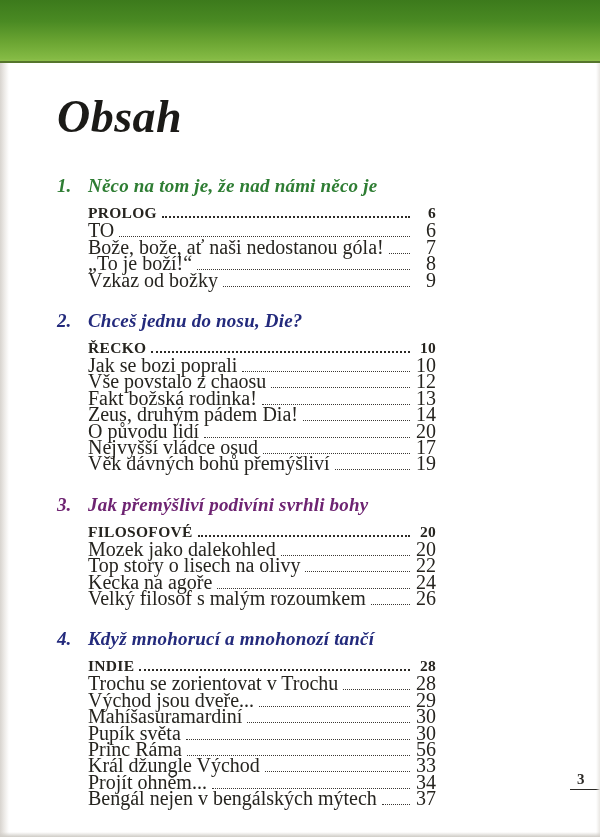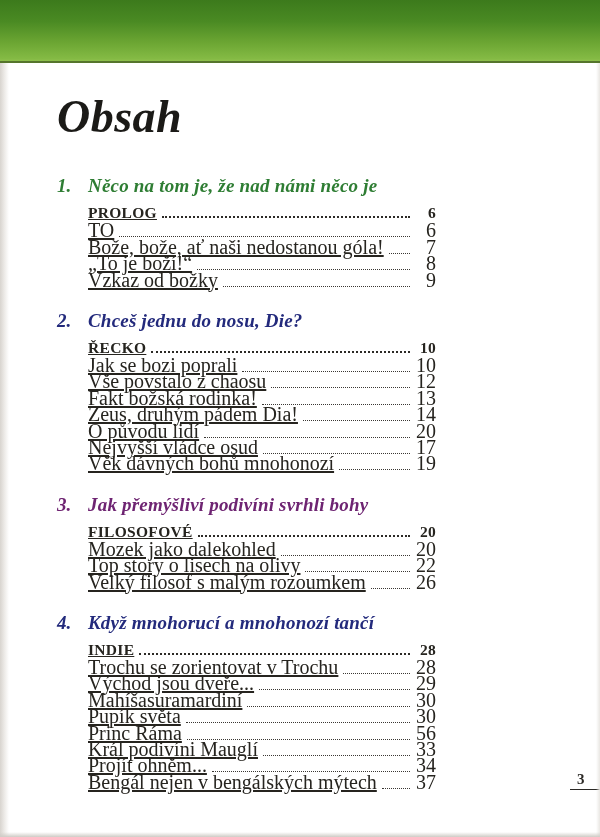--- a/index.html
+++ b/index.html
@@ -55,21 +55,21 @@
   }
   .sec-num{flex:0 0 31px;}
   .sec-title{flex:1;letter-spacing:0.2px;}
 
   .rows{margin-left:31px;}
   .row{
     display:flex;align-items:baseline;
     font-size:20px;line-height:16.4px;
     color:#26241f;
   }
-  .row .label{white-space:nowrap;text-decoration:underline;}
+  .row .label{white-space:nowrap;}
   .row .dots{
     flex:1;
     border-bottom:1.6px dotted #3a3733;
     margin:0 4px 0 5px;
     min-width:12px;
   }
   .row .pg{flex:0 0 auto;min-width:22px;text-align:right;}
   .row.chapter{
     font-weight:bold;
     font-size:15.5px;line-height:19px;
@@ -162,21 +162,21 @@
             <span class="label">O původu lidí</span>
             <span class="dots"></span>
             <span class="pg">20</span>
           </div>
           <div class="row entry">
             <span class="label">Nejvyšší vládce osud</span>
             <span class="dots"></span>
             <span class="pg">17</span>
           </div>
           <div class="row entry">
-            <span class="label">Věk dávných bohů mnohonozí</span>
+            <span class="label">Věk dávných bohů přemýšliví</span>
             <span class="dots"></span>
             <span class="pg">19</span>
           </div>
         </div>
       </div>
       <div class="toc-section">
         <div class="section-heading" style="color: rgb(110, 36, 114);">
           <span class="sec-num">3.</span>
           <span class="sec-title">Jak přemýšliví podivíni svrhli bohy</span>
         </div>
@@ -190,20 +190,25 @@
             <span class="label">Mozek jako dalekohled</span>
             <span class="dots"></span>
             <span class="pg">20</span>
           </div>
           <div class="row entry">
             <span class="label">Top story o lisech na olivy</span>
             <span class="dots"></span>
             <span class="pg">22</span>
           </div>
           <div class="row entry">
+            <span class="label">Kecka na agoře</span>
+            <span class="dots"></span>
+            <span class="pg">24</span>
+          </div>
+          <div class="row entry">
             <span class="label">Velký filosof s malým rozoumkem</span>
             <span class="dots"></span>
             <span class="pg">26</span>
           </div>
         </div>
       </div>
       <div class="toc-section">
         <div class="section-heading" style="color: rgb(35, 42, 124);">
           <span class="sec-num">4.</span>
           <span class="sec-title">Když mnohorucí a mnohonozí tančí</span>
@@ -233,21 +238,21 @@
             <span class="label">Pupík světa</span>
             <span class="dots"></span>
             <span class="pg">30</span>
           </div>
           <div class="row entry">
             <span class="label">Princ Ráma</span>
             <span class="dots"></span>
             <span class="pg">56</span>
           </div>
           <div class="row entry">
-            <span class="label">Král podivíni Mauglí</span>
+            <span class="label">Král džungle Východ</span>
             <span class="dots"></span>
             <span class="pg">33</span>
           </div>
           <div class="row entry">
             <span class="label">Projít ohněm...</span>
             <span class="dots"></span>
             <span class="pg">34</span>
           </div>
           <div class="row entry">
             <span class="label">Bengál nejen v bengálských mýtech</span>

